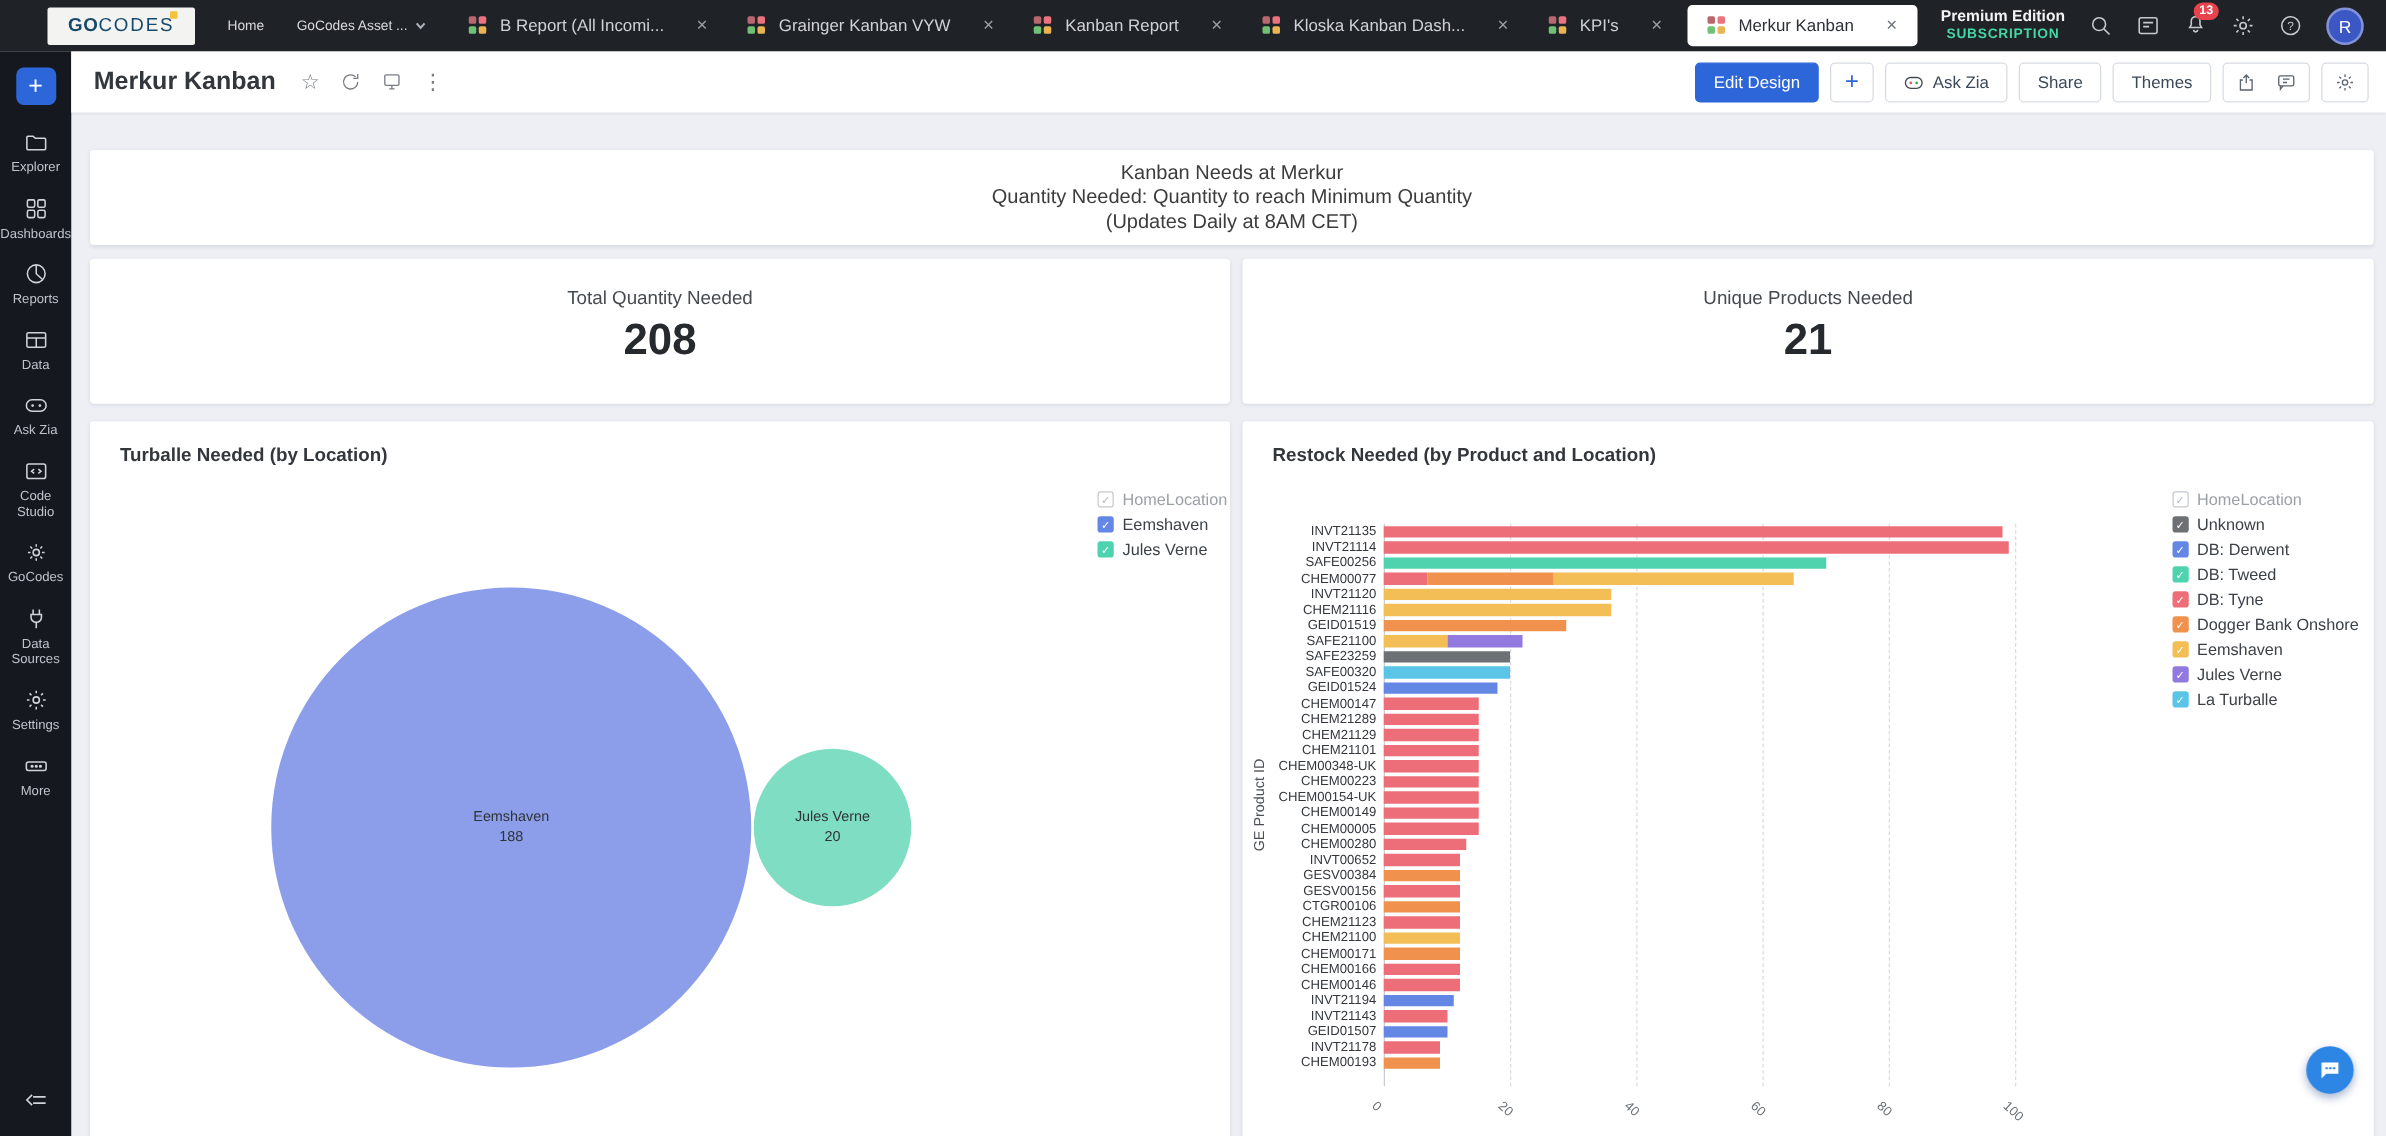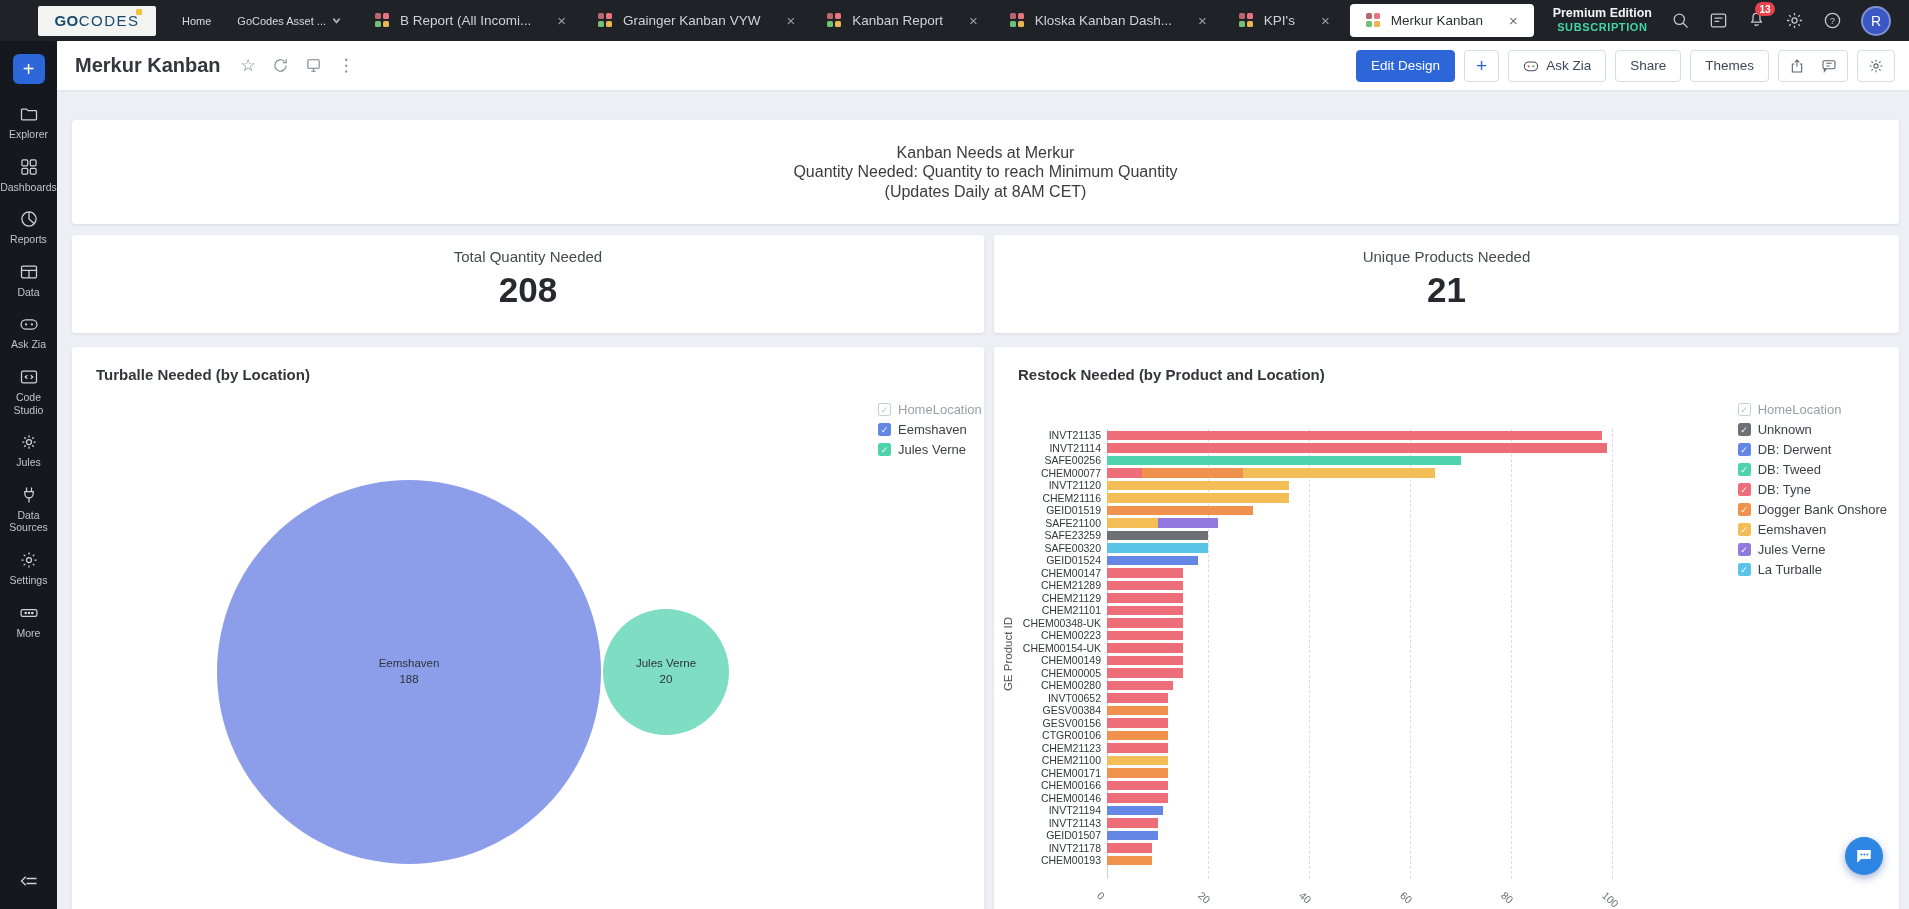--- a/index.html
+++ b/index.html
@@ -51,23 +51,23 @@
   .ph-actions { margin-left:auto; display:flex; align-items:center; gap:9px; }
   .btn { height:32px; border-radius:4px; font-size:13.5px; display:flex; align-items:center; gap:7px; padding:0 14px; cursor:pointer; border:1px solid #d7dbe2; background:#fff; color:#3b4859; font-family:Liberation Sans, sans-serif; }
   .btn.primary { background:#2d66d9; border-color:#2d66d9; color:#fff; }
   .btn.square { padding:0 11px; color:#2d66d9; font-size:19px; }
   .icon-group { display:flex; align-items:center; border:1px solid #d7dbe2; border-radius:4px; height:32px; padding:0 10px; gap:16px; }
   .icon-group svg, .btn svg.bic { width:16px; height:16px; stroke:#5a6370; fill:none; stroke-width:1.6; cursor:pointer; }
 
   
   .content { height:819px; overflow:hidden; padding:0 10px 0 15px; }
   .card { background:#fff; border-radius:3px; box-shadow:0 1px 3px rgba(25,39,70,.10); }
-  .intro-card { margin-top:30px; text-align:center; padding:23px 0; font-size:16px; color:#3c3c3c; line-height:19.4px; }
+  .intro-card { margin-top:30px; text-align:center; padding:9px 0; font-size:16px; color:#3c3c3c; line-height:19.4px; }
   .kpi-row { display:flex; gap:10px; margin-top:11px; }
-  .kpi-card { height:98px; display:flex; flex-direction:column; align-items:center; padding-top:13px; }
+  .kpi-card { height:116px; display:flex; flex-direction:column; align-items:center; padding-top:23px; }
   .kpi-card.lft { width:912px; flex:none; }
   .kpi-card.rgt { flex:1; }
   .kpi-label { font-size:15px; color:#454a50; }
   .kpi-value { font-size:35px; font-weight:bold; color:#26292d; margin-top:5px; }
 
   .charts-row { display:flex; gap:10px; margin-top:14px; }
   .chart-card { height:612px; position:relative; overflow:hidden; }
   .chart-card.lft { width:912px; flex:none; }
   .chart-card.rgt { flex:1; }
   .chart-title { position:absolute; top:19px; left:24px; font-size:15px; font-weight:bold; color:#33373c; }
@@ -263,21 +263,21 @@
             <rect x="3" y="5" width="18" height="14" rx="2"></rect>
             <path d="M10 10l-2.5 2 2.5 2M14 10l2.5 2-2.5 2"></path>
           </svg>
           <div class="lbl">Code Studio</div>
         </div>
         <div class="side-item">
           <svg viewBox="0 0 24 24">
             <circle cx="12" cy="12" r="3"></circle>
             <path d="M12 4v2.5M12 17.5V20M4 12h2.5M17.5 12H20M6.3 6.3l1.8 1.8M15.9 15.9l1.8 1.8M17.7 6.3l-1.8 1.8M8.1 15.9l-1.8 1.8"></path>
           </svg>
-          <div class="lbl">Jules</div>
+          <div class="lbl">GoCodes</div>
         </div>
         <div class="side-item">
           <svg viewBox="0 0 24 24">
             <path d="M9 3v5M15 3v5M7 8h10v2.5a5 5 0 0 1-10 0z"></path>
             <path d="M12 15.5V21"></path>
           </svg>
           <div class="lbl">Data Sources</div>
         </div>
         <div class="side-item">
           <svg viewBox="0 0 24 24">

